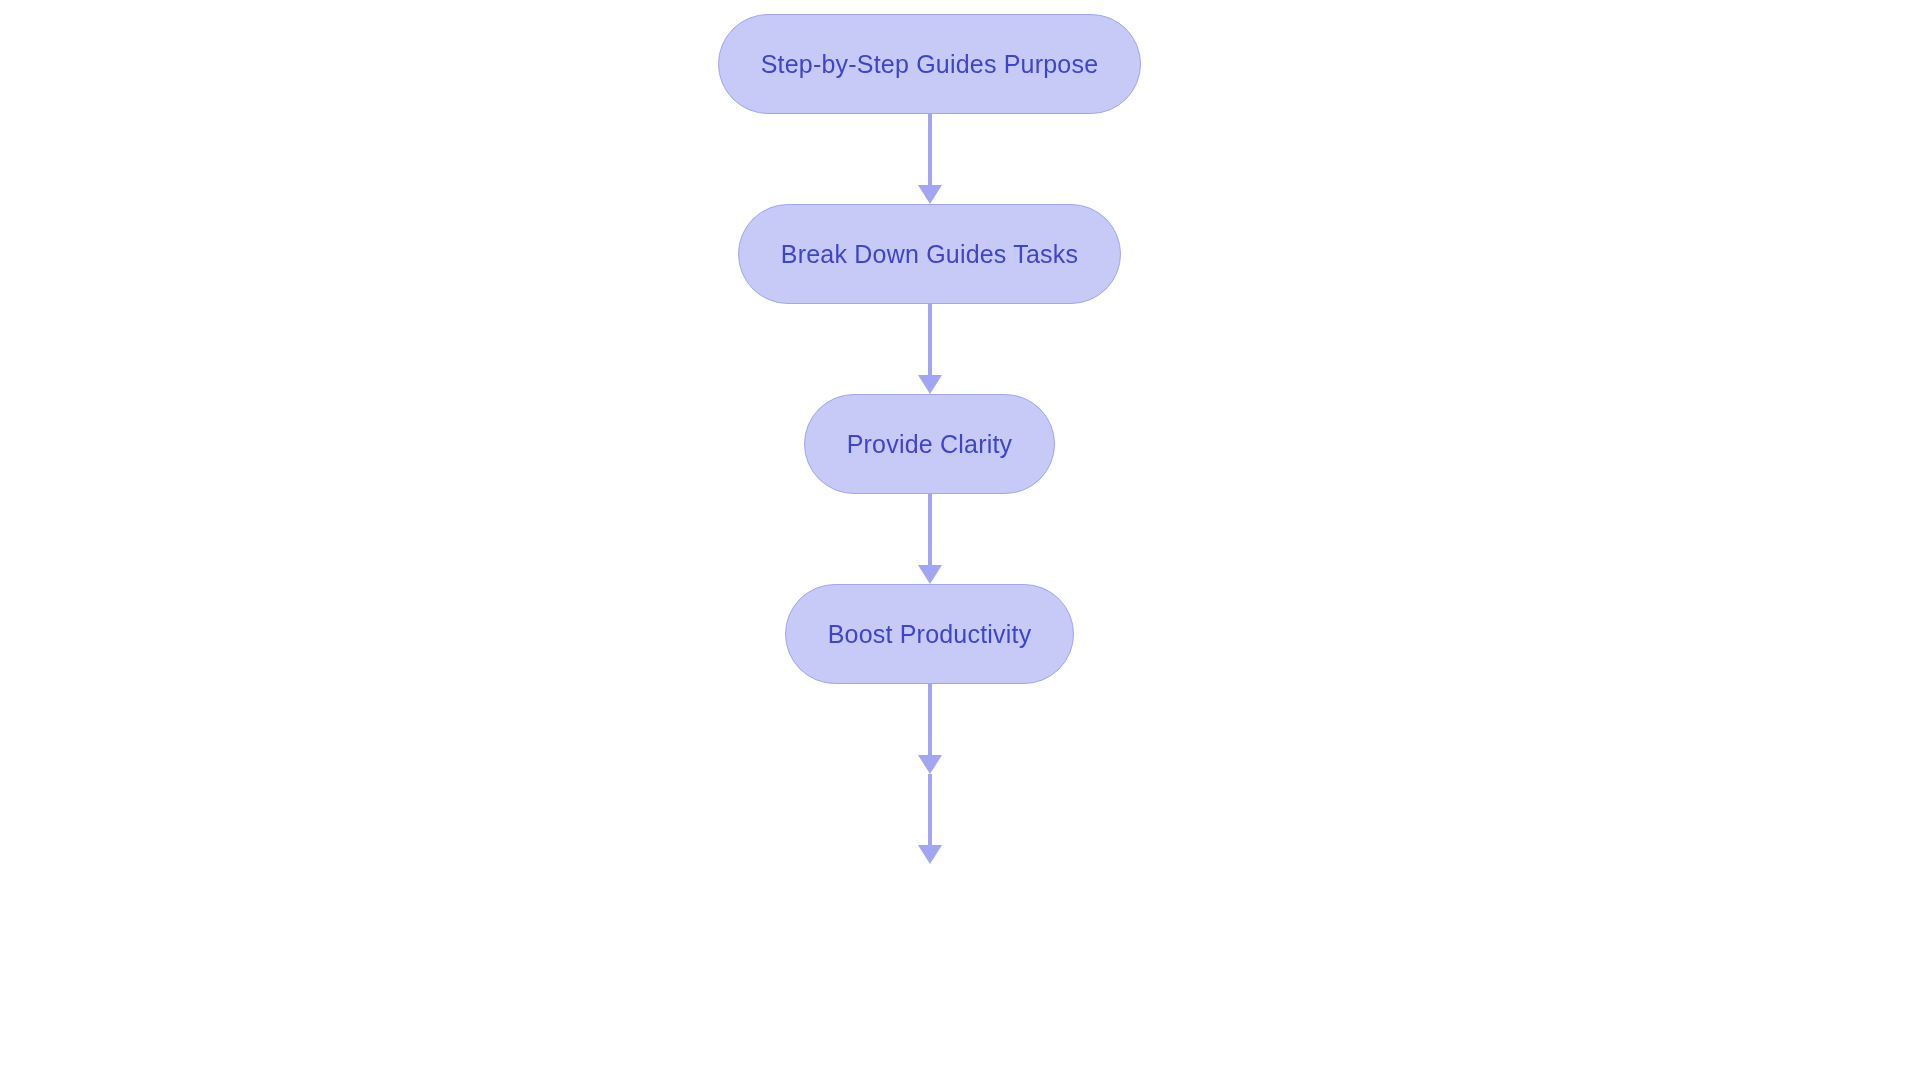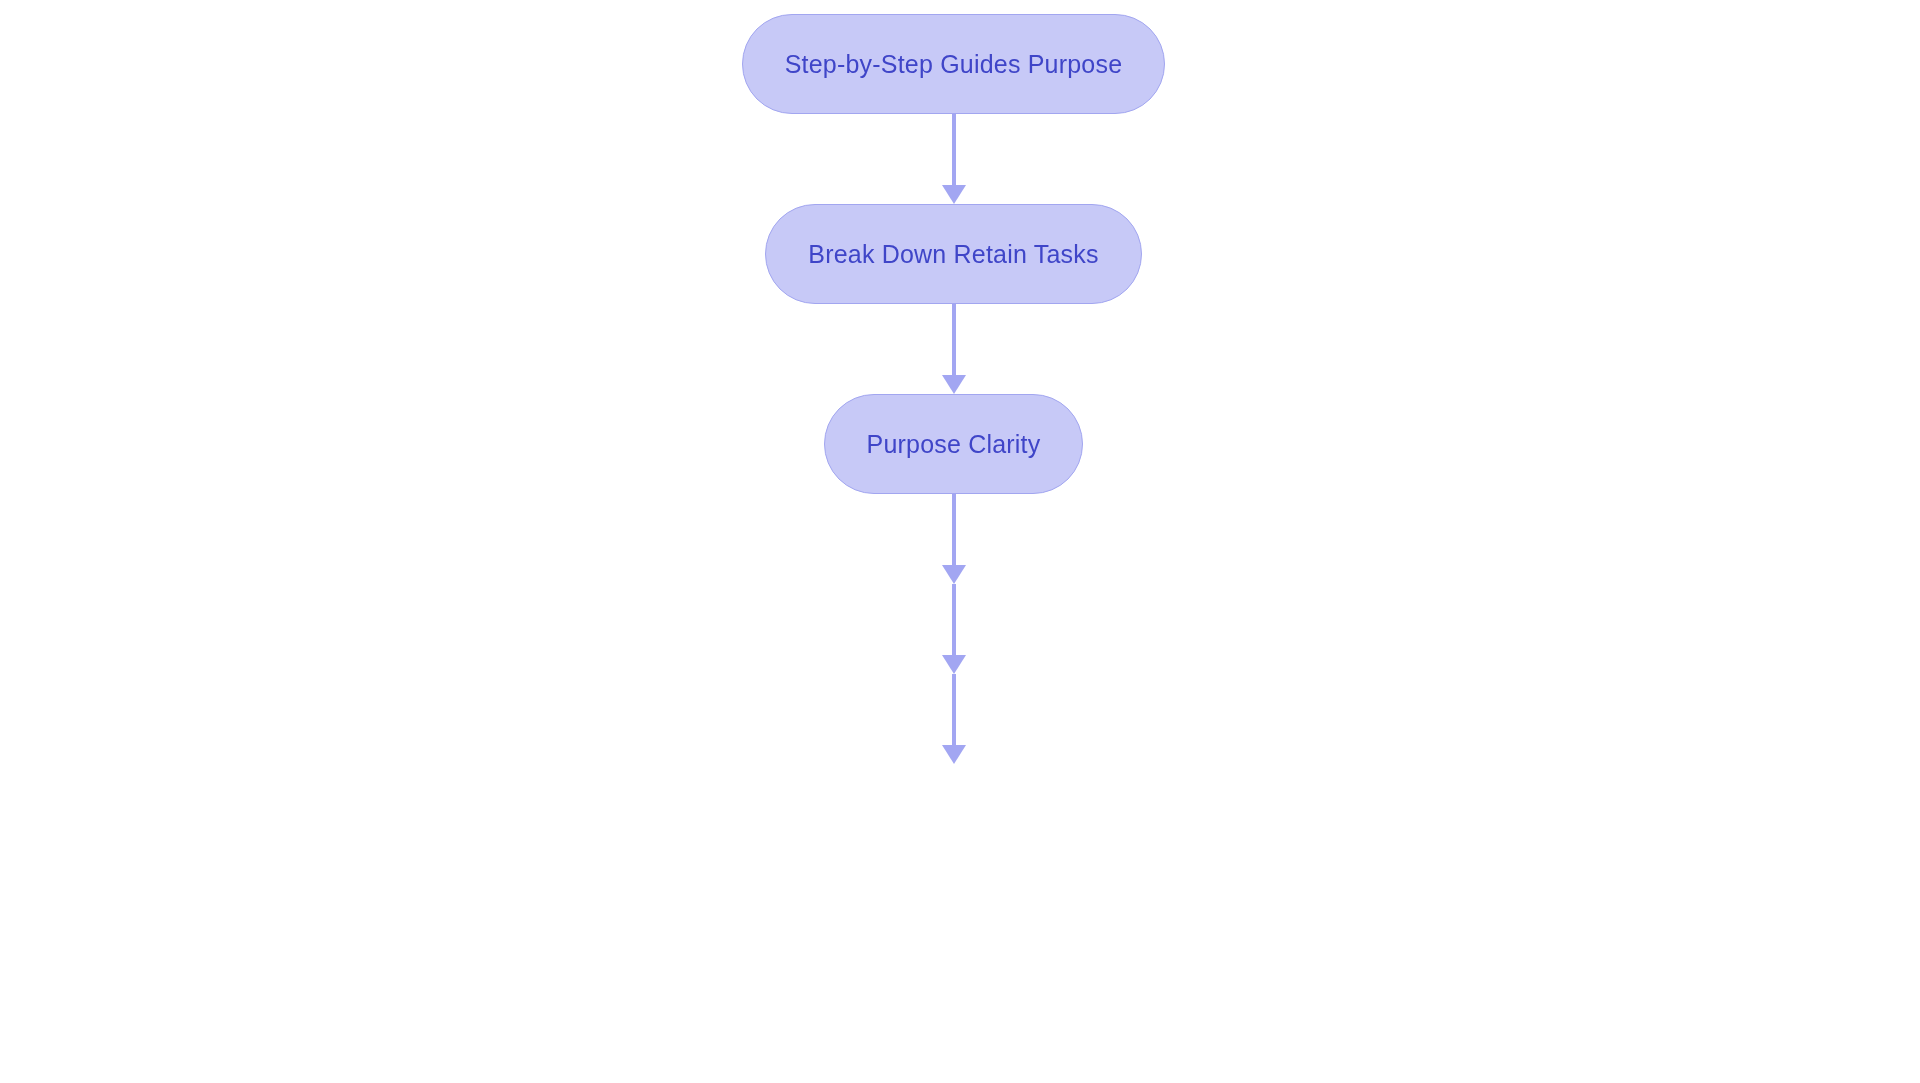--- a/index.html
+++ b/index.html
@@ -9,21 +9,20 @@
     --arrow:#a2a6f2;
     --bg:#ffffff;
   }
   *{margin:0;padding:0;box-sizing:border-box;}
   html,body{width:1920px;height:1083px;background:var(--bg);overflow:hidden;}
   body{font-family:"Liberation Sans", sans-serif;}
   .canvas{
     width:1859px;height:1083px;
     display:flex;flex-direction:column;align-items:center;
     padding-top:14px;
-    margin-left:24px;
   }
   .node{
     height:100px;
     padding:0 42px;
     background:var(--node-fill);
     border:1.5px solid var(--node-border);
     border-radius:50px;
     display:flex;align-items:center;justify-content:center;
     flex:0 0 auto;
   }
@@ -58,37 +57,40 @@
   <div class="node">
     <span class="node-label">Step-by-Step Guides Purpose</span>
   </div>
 
   <div class="arrow">
     <div class="arrow-line"></div>
     <div class="arrow-head"></div>
   </div>
 
   <div class="node">
-    <span class="node-label">Break Down Retain Tasks</span>
+    <span class="node-label">Break Down Guides Tasks</span>
   </div>
 
   <div class="arrow">
     <div class="arrow-line"></div>
     <div class="arrow-head"></div>
   </div>
 
   <div class="node">
-    <span class="node-label">Purpose Clarity</span>
+    <span class="node-label">Provide Clarity</span>
   </div>
 
   <div class="arrow">
     <div class="arrow-line"></div>
     <div class="arrow-head"></div>
   </div>
 
+  <div class="node">
+    <span class="node-label">Boost Productivity</span>
+  </div>
 
   <div class="arrow">
     <div class="arrow-line"></div>
     <div class="arrow-head"></div>
   </div>
 
 
   <div class="arrow">
     <div class="arrow-line"></div>
     <div class="arrow-head"></div>

